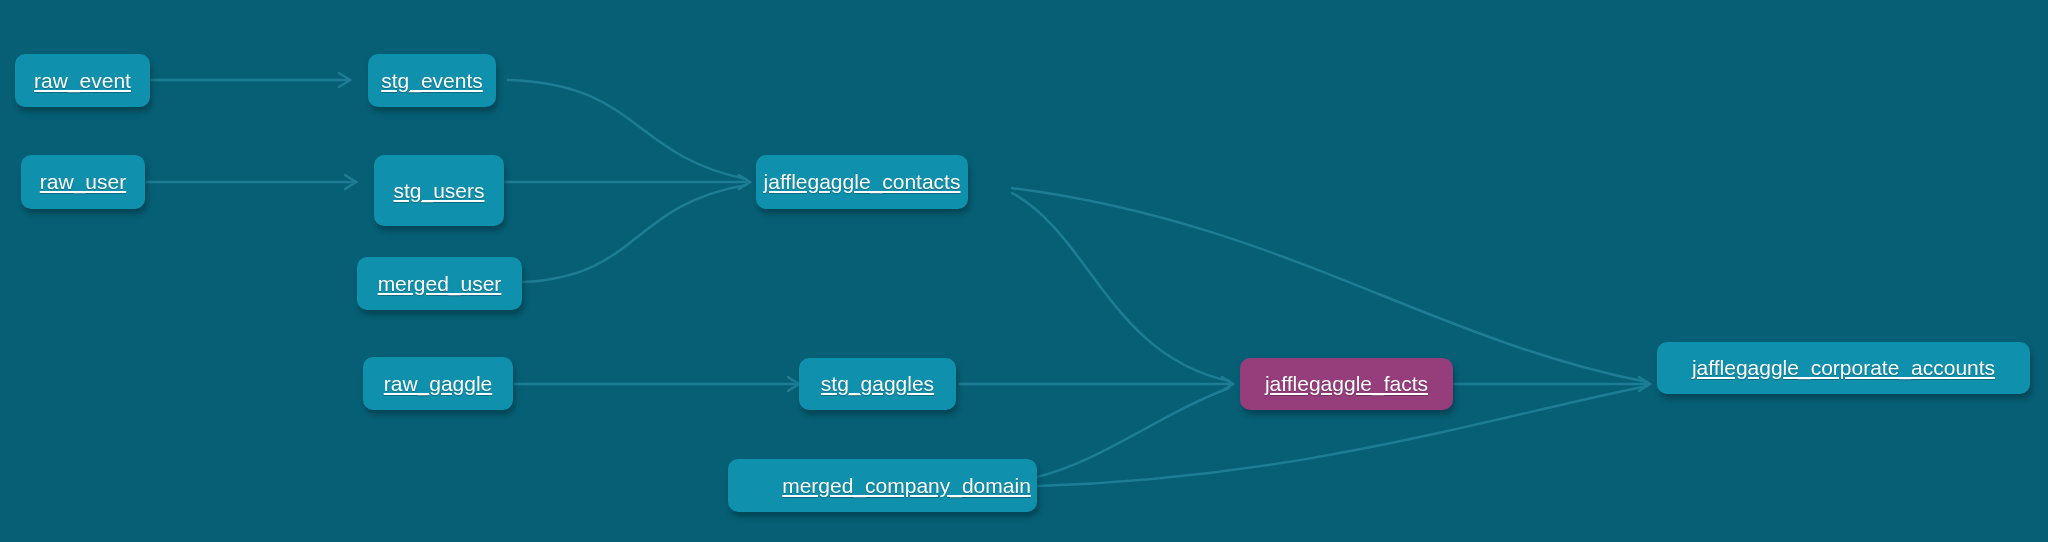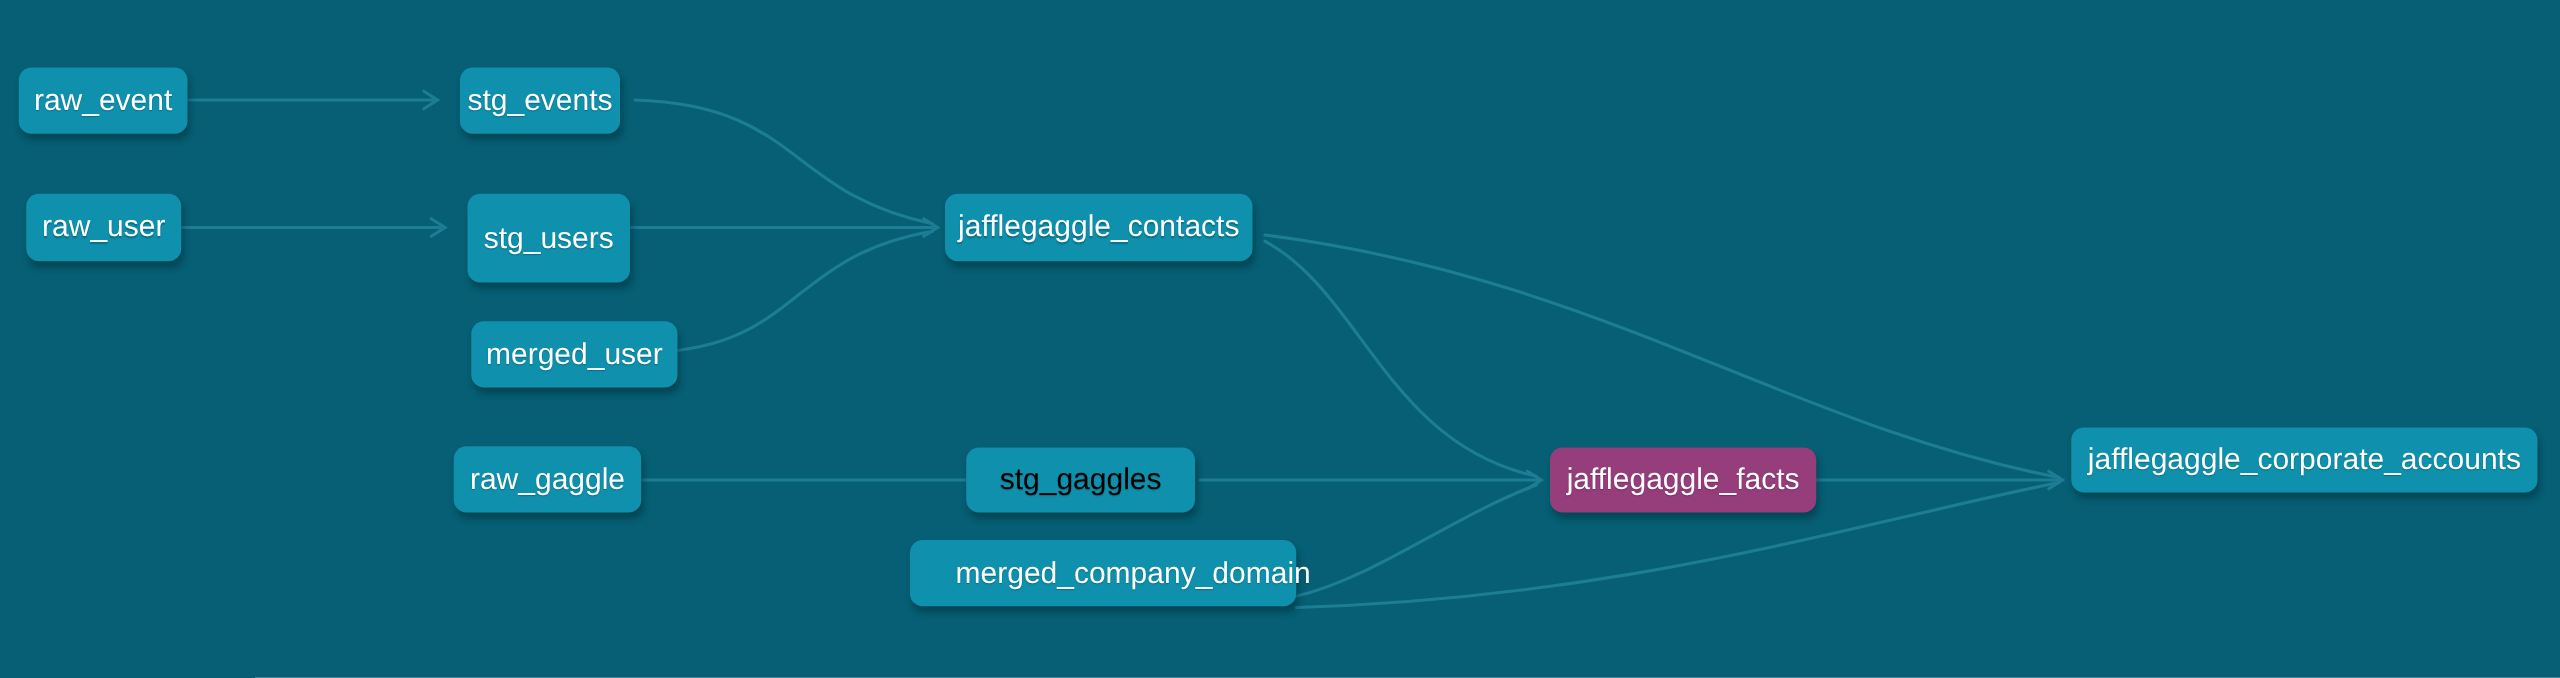--- a/index.html
+++ b/index.html
@@ -24,24 +24,25 @@
     stroke-width: 2.5;
     stroke-linecap: round;
   }
   .dag-node {
     position: absolute;
     display: flex;
     align-items: center;
     justify-content: center;
     border-radius: 10px;
     box-sizing: border-box;
-    font-size: 24px;
+    font-size: 21px;
     white-space: nowrap;
     cursor: pointer;
     box-shadow: 2px 5px 5px rgba(3, 42, 53, 0.45);
+    text-decoration: underline;
   }
   .dag-node span {
     text-shadow: 0 1px 1px rgba(0,0,0,0.25);
   }
 </style>
 </head>
 <body>
 
 <div id="canvas" style="background: rgb(6, 95, 116); width: 2048px; height: 542px;">
   <svg id="edge-layer" xmlns="http://www.w3.org/2000/svg" viewBox="0 0 2048 542">
@@ -70,35 +71,35 @@
       </div>
       <div class="dag-node" style="left: 368px; top: 54px; width: 128px; height: 53px; background: rgb(15, 144, 172); color: rgb(255, 255, 255);">
         <span>stg_events</span>
       </div>
       <div class="dag-node" style="left: 21px; top: 155px; width: 124px; height: 54px; background: rgb(15, 144, 172); color: rgb(255, 255, 255);">
         <span>raw_user</span>
       </div>
       <div class="dag-node" style="left: 374px; top: 155px; width: 130px; height: 71px; background: rgb(15, 144, 172); color: rgb(255, 255, 255);">
         <span>stg_users</span>
       </div>
-      <div class="dag-node" style="left: 756px; top: 155px; width: 246px; height: 54px; background: rgb(15, 144, 172); color: rgb(255, 255, 255);">
+      <div class="dag-node" style="left: 756px; top: 155px; width: 212px; height: 54px; background: rgb(15, 144, 172); color: rgb(255, 255, 255);">
         <span>jafflegaggle_contacts</span>
       </div>
-      <div class="dag-node" style="left: 357px; top: 257px; width: 165px; height: 53px; background: rgb(15, 144, 172); color: rgb(255, 255, 255); margin-left: 20px;">
+      <div class="dag-node" style="left: 357px; top: 257px; width: 165px; height: 53px; background: rgb(15, 144, 172); color: rgb(255, 255, 255);">
         <span>merged_user</span>
       </div>
       <div class="dag-node" style="left: 363px; top: 357px; width: 150px; height: 53px; background: rgb(15, 144, 172); color: rgb(255, 255, 255);">
         <span>raw_gaggle</span>
       </div>
-      <div class="dag-node" style="left: 773px; top: 358px; width: 183px; height: 52px; background: rgb(15, 144, 172); color: #000000;">
+      <div class="dag-node" style="left: 799px; top: 358px; width: 157px; height: 52px; background: rgb(15, 144, 172); color: #ffffff;">
         <span>stg_gaggles</span>
       </div>
       <div class="dag-node" style="left: 1240px; top: 358px; width: 213px; height: 52px; background: rgb(150, 61, 123); color: rgb(255, 255, 255);">
         <span>jafflegaggle_facts</span>
       </div>
       <div class="dag-node" style="left: 1657px; top: 342px; width: 373px; height: 52px; background: rgb(15, 144, 172); color: rgb(255, 255, 255);">
         <span>jafflegaggle_corporate_accounts</span>
       </div>
-      <div class="dag-node" style="left: 728px; top: 432px; width: 309px; height: 53px; background: rgb(15, 144, 172); color: rgb(255, 255, 255); padding-left: 48px;">
+      <div class="dag-node" style="left: 728px; top: 459px; width: 309px; height: 53px; background: rgb(15, 144, 172); color: rgb(255, 255, 255); padding-left: 48px;">
         <span>merged_company_domain</span>
       </div>
     </div>
 </div>
 
 </body></html>

